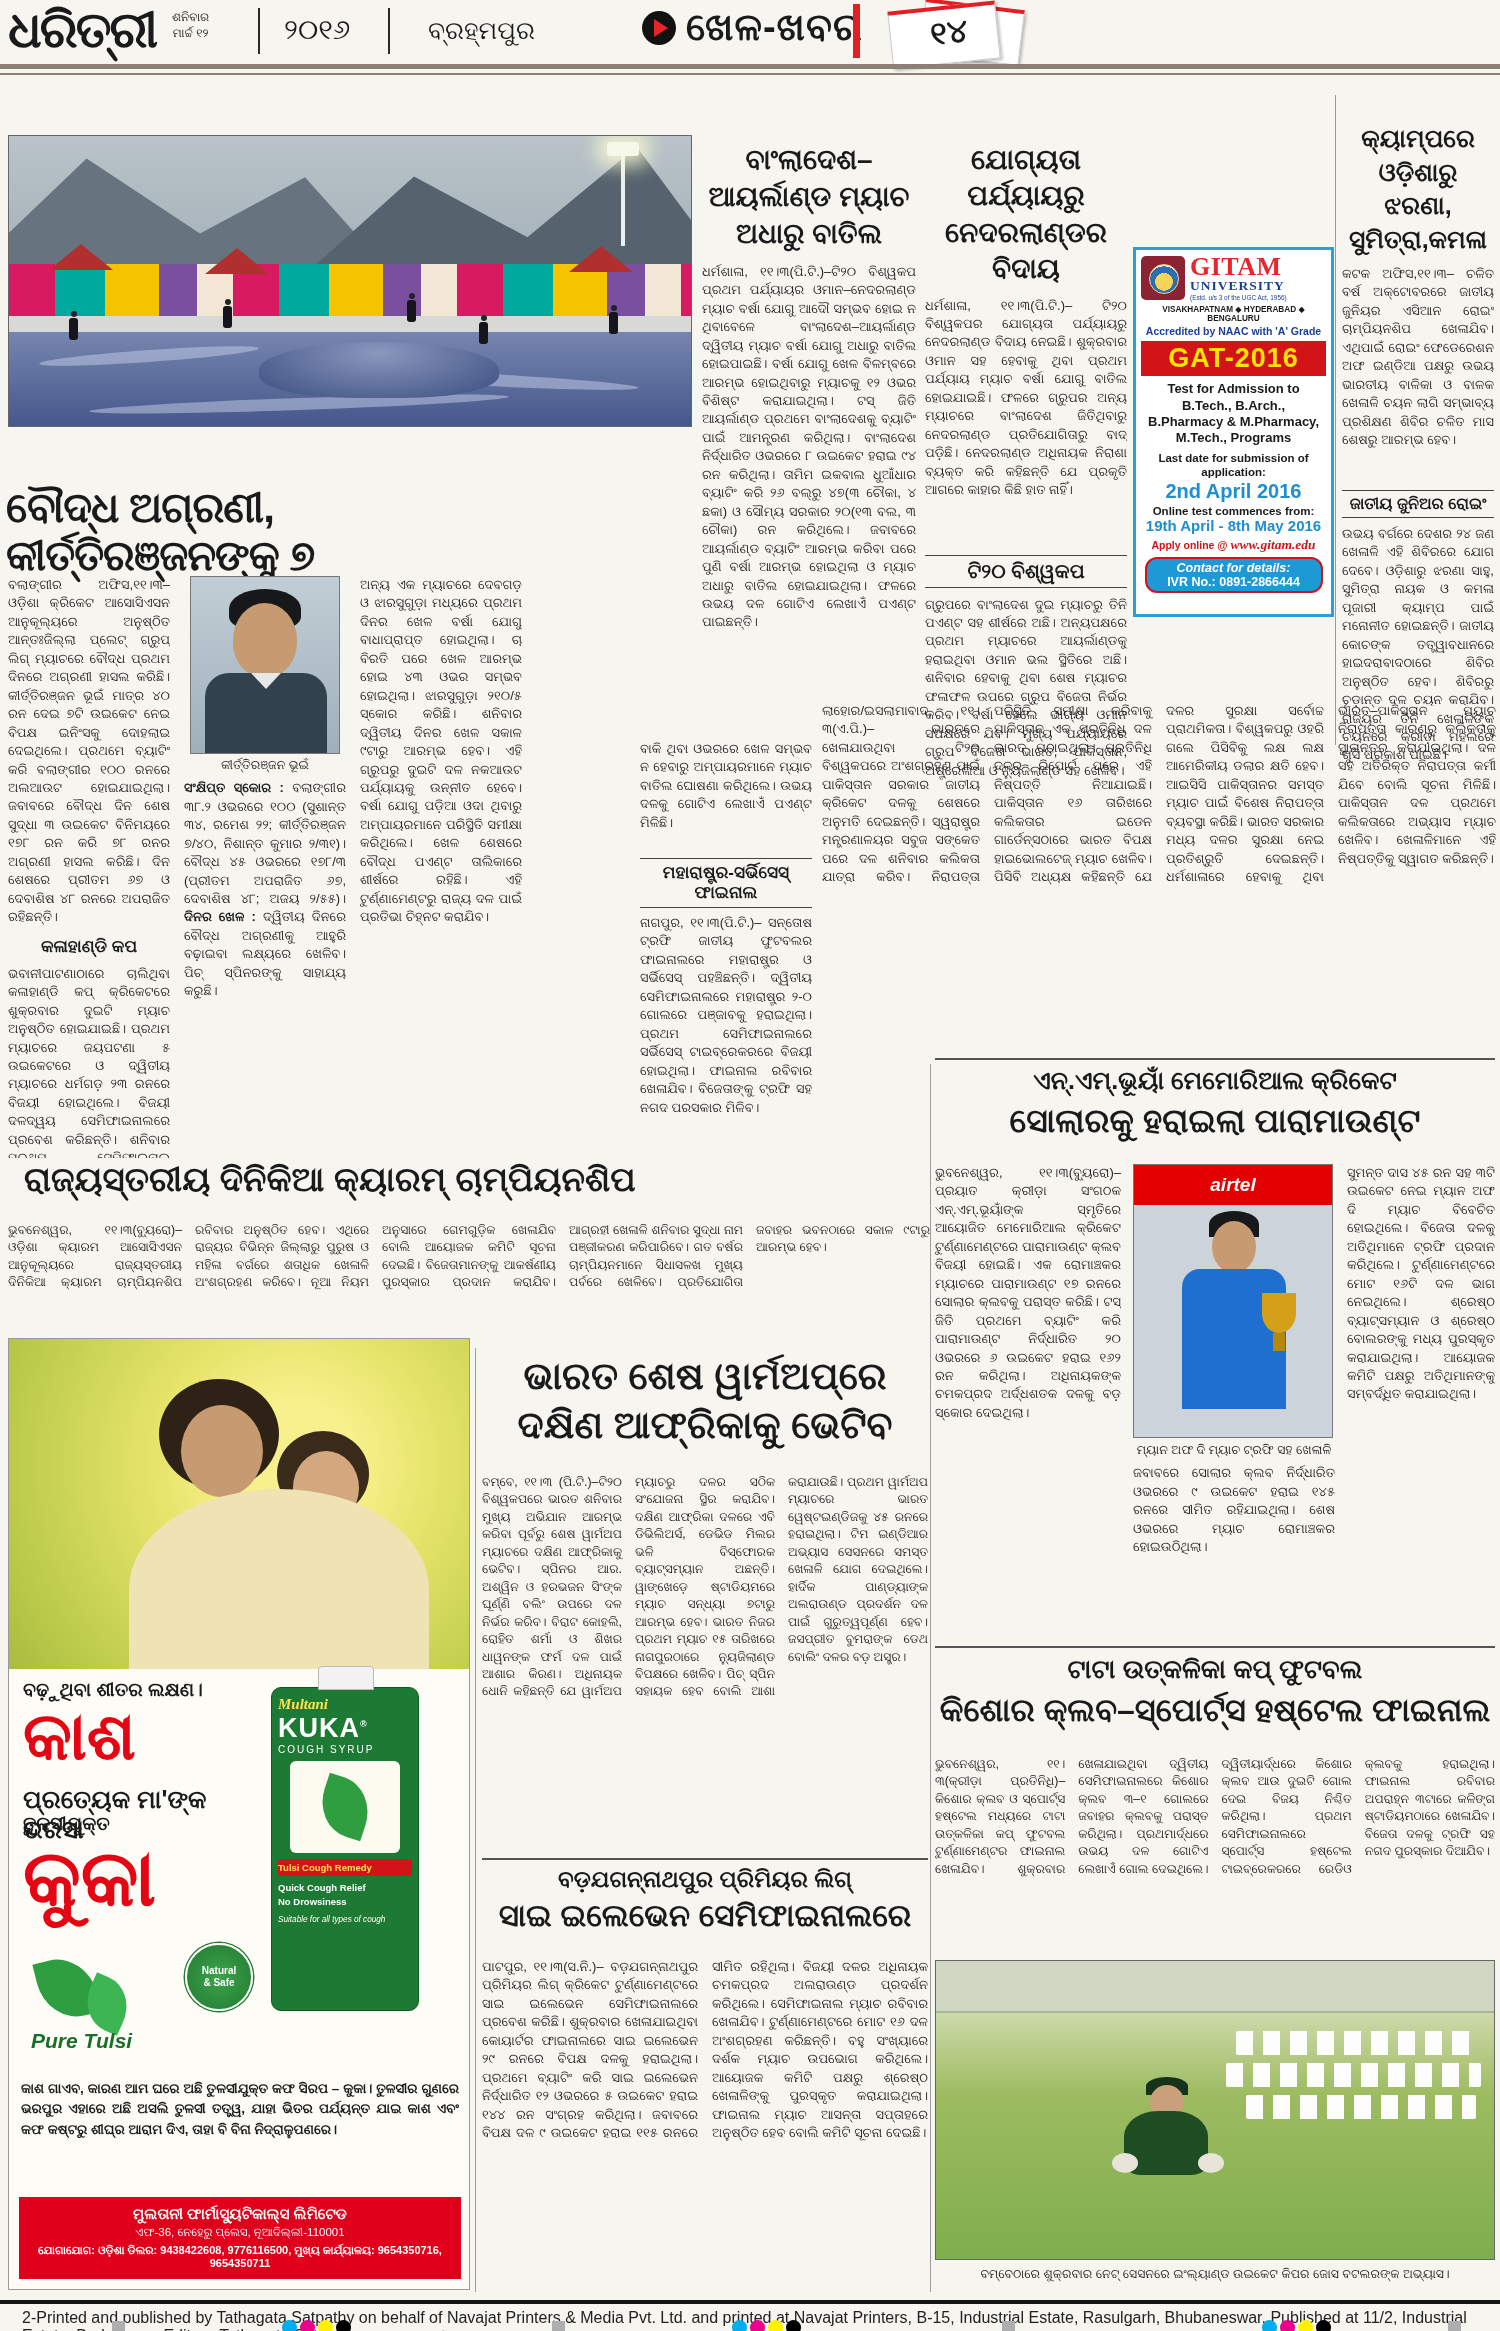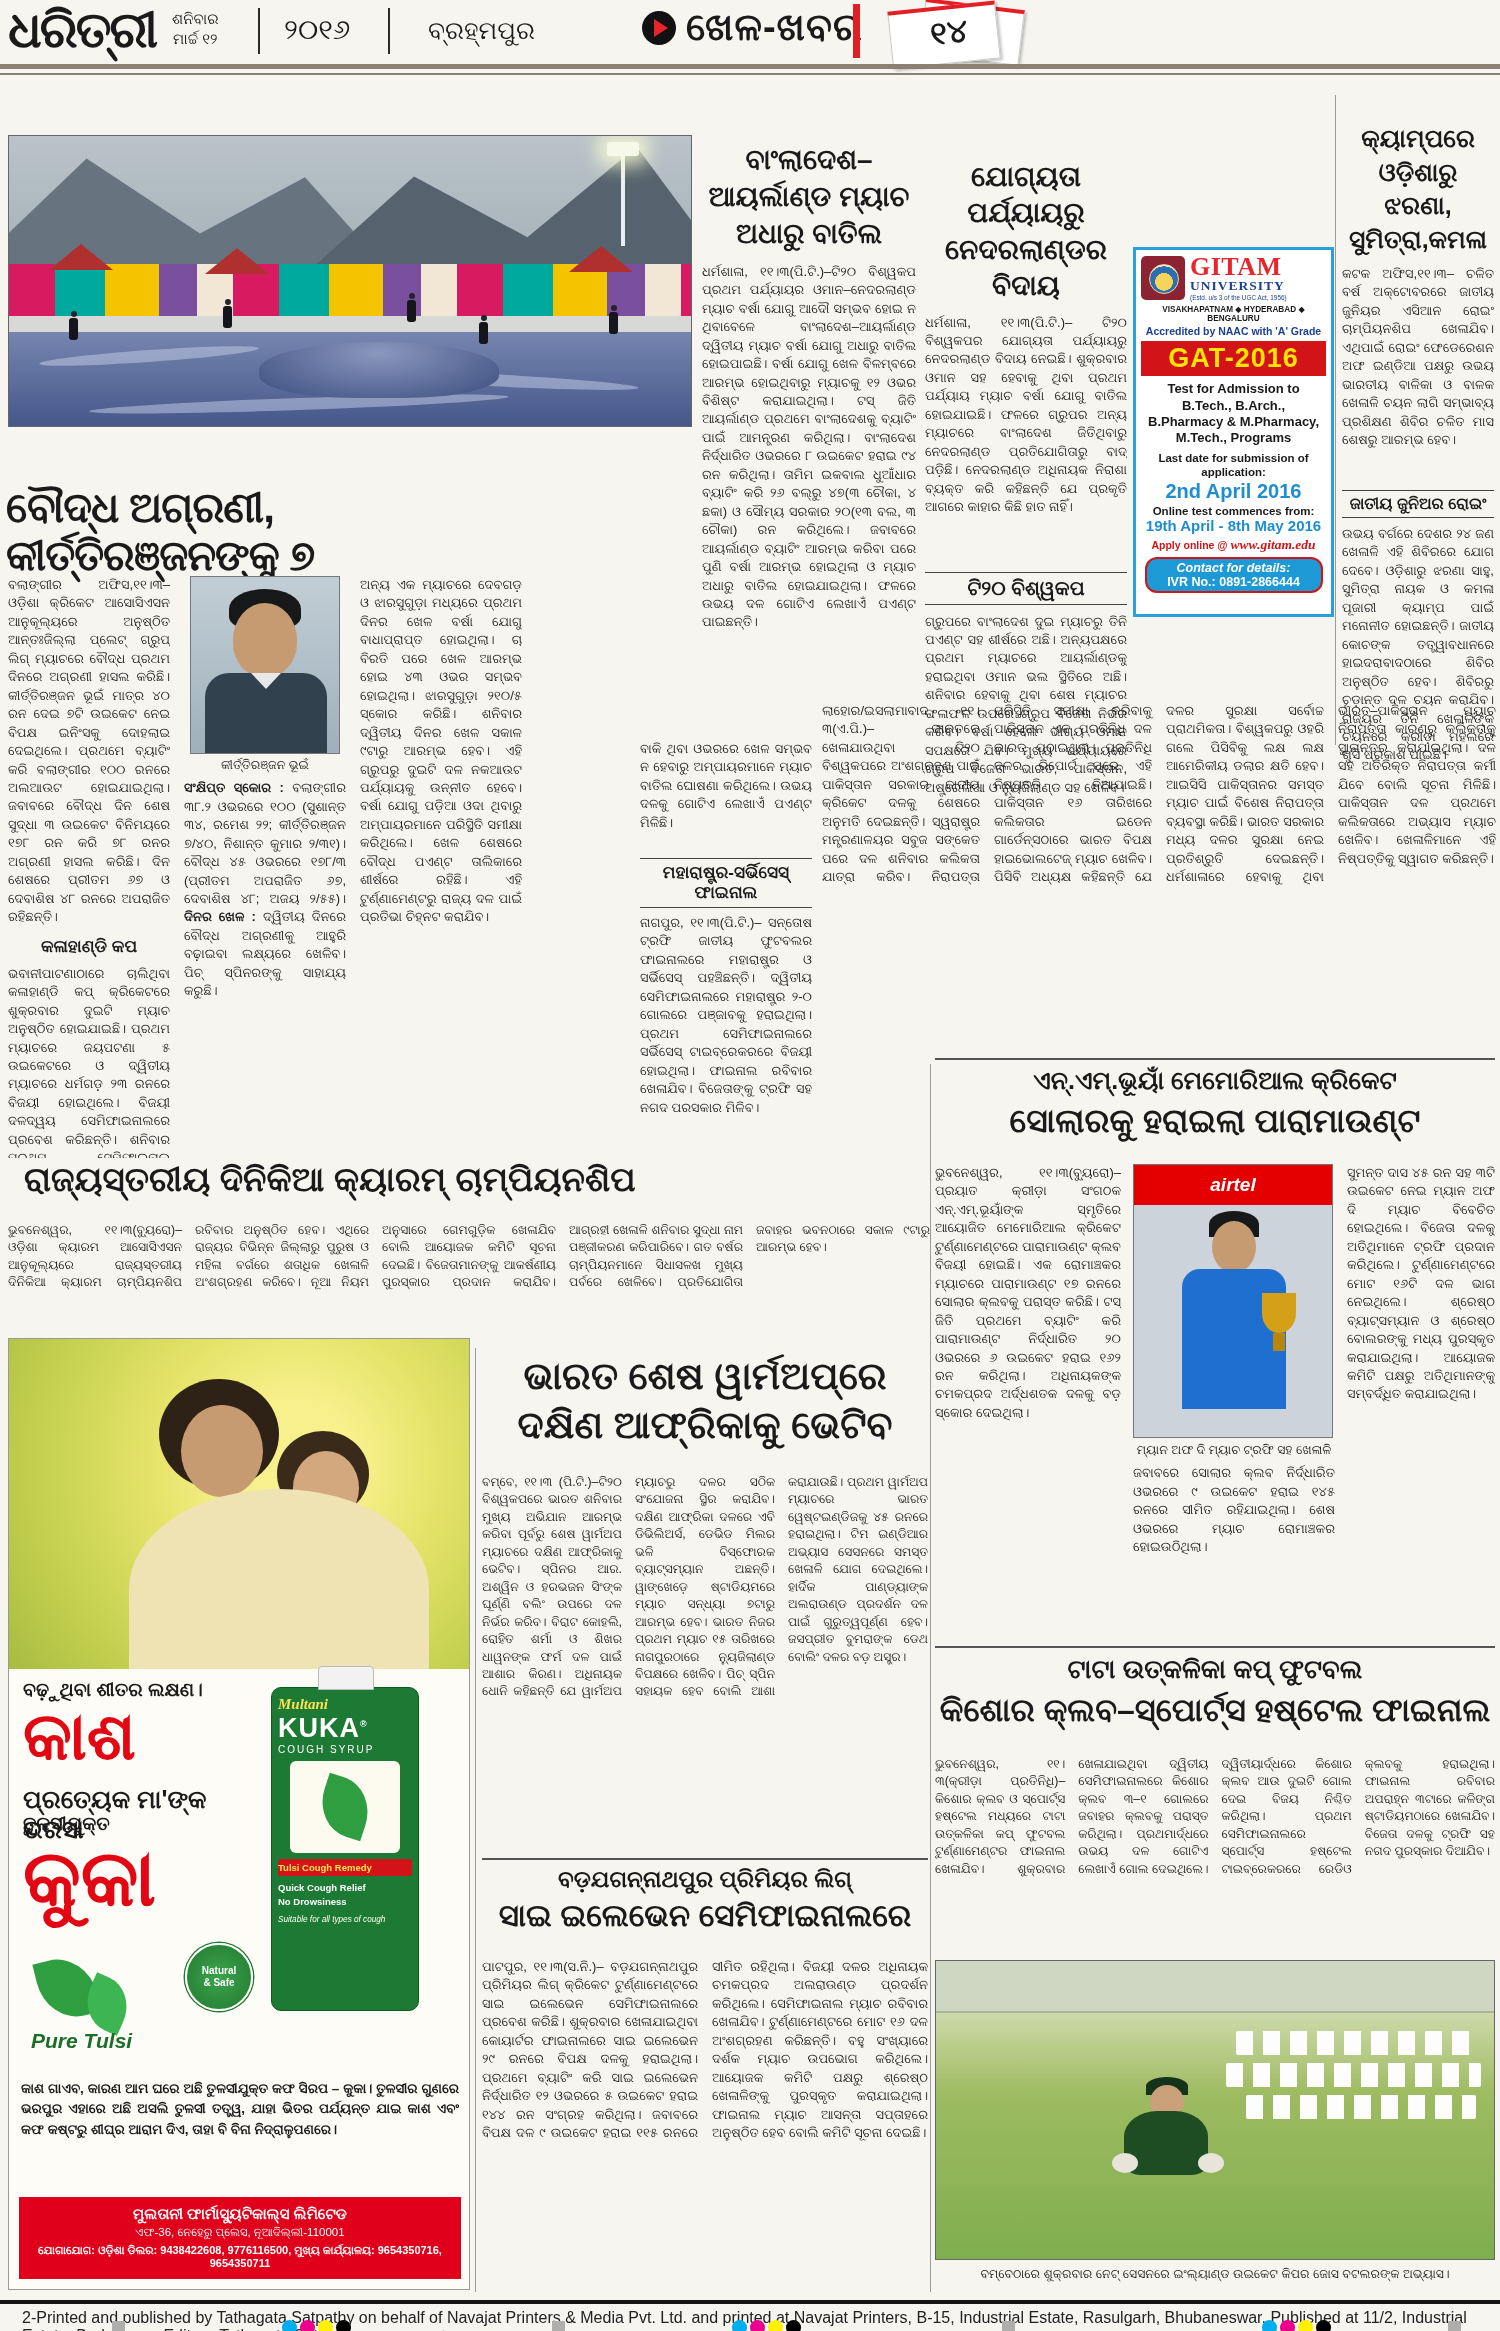--- a/index.html
+++ b/index.html
@@ -3,21 +3,21 @@
 <meta charset="utf-8">
 <style>
   * { margin:0; padding:0; box-sizing:border-box; }
   html,body { background:#e8e6e0; }
   body { font-family:"Liberation Sans","DejaVu Sans",sans-serif; }
   .page { position:relative; width:1500px; height:2331px; background:#f7f5f0; margin:0 auto; overflow:hidden; color:#1a1a1a; }
   .abs { position:absolute; }
 
   
   .mast-title { left:8px; top:0px; width:160px; font-size:50px; font-weight:bold; font-family:"DejaVu Serif","Liberation Serif",serif; letter-spacing:-2px; }
-  .mast-daydate { left:172px; top:9px; font-size:15px; line-height:1.35; text-align:center; }
+  .mast-daydate { left:172px; top:9px; font-size:12px; line-height:1.35; text-align:center; }
   .hdr-vline { width:2px; height:46px; background:#2a2a2a; top:8px; }
   .mast-year { left:284px; top:14px; font-size:28px; }
   .mast-city { left:428px; top:16px; font-size:25px; }
   .section-flag { left:642px; top:6px; display:flex; align-items:center; gap:10px; }
   .play-oval { width:34px; height:34px; background:#111; border-radius:50%; position:relative; }
   .play-oval::after { content:""; position:absolute; left:12px; top:8px; border-left:14px solid #e8232a; border-top:9px solid transparent; border-bottom:9px solid transparent; }
   .section-title { font-size:38px; font-weight:bold; letter-spacing:1px; }
   .hdr-redbar { left:853px; top:4px; width:7px; height:54px; background:#e31f26; }
   .pagecorner { left:884px; top:0px; width:150px; height:62px; }
   .corner-sheet { position:absolute; background:#fff; border:1px solid #c9c9c9; box-shadow:2px 2px 3px rgba(0,0,0,.25); border-top:4px solid #e31f26; }
@@ -62,21 +62,21 @@
   .portrait { width:150px; height:178px; border:1px solid #777; background:linear-gradient(#c2ced6,#9fb0ba); position:relative; overflow:hidden; margin:0 auto; }
   .p-head { position:absolute; left:42px; top:26px; width:64px; height:74px; background:#c79b72; border-radius:50% 50% 46% 46%; }
   .p-hair { position:absolute; left:38px; top:12px; width:72px; height:40px; background:#17181a; border-radius:50% 50% 30% 30%; }
   .p-body { position:absolute; left:14px; top:96px; width:122px; height:82px; background:#32414e; border-radius:24px 24px 0 0; }
   .p-collar { position:absolute; left:60px; top:96px; width:30px; height:16px; background:#e8e8e8; clip-path:polygon(0 0,100% 0,50% 100%); }
   .boudh-sub { font-weight:bold; text-align:center; font-size:17px; margin:8px 0 6px; }
 
   
   .bangla { left:702px; top:142px; width:214px; }
   .bangla-h { font-size:28px; line-height:1.32; }
-  .nether { left:925px; top:159px; width:202px; }
+  .nether { left:925px; top:142px; width:202px; }
   .nether-h { font-size:28px; line-height:1.3; }
   .maha { left:640px; top:740px; width:172px; }
   .camp { left:1342px; top:122px; width:152px; }
   .camp-h { font-size:25px; line-height:1.34; }
 
   
   .gitam { left:1133px; top:247px; width:201px; height:370px; background:#fff; border:3px solid #2b9fd8; padding:5px 5px 6px; overflow:hidden; }
   .g-head { display:flex; gap:5px; align-items:center; }
   .g-logo { width:44px; height:44px; background:#8c2332; border-radius:5px; position:relative; flex:0 0 auto; }
   .g-logo::after { content:""; position:absolute; left:8px; top:8px; width:28px; height:28px; border-radius:50%; background:radial-gradient(circle at 50% 60%,#f6d35a 0 40%,#2b6fb0 41% 70%,#f1e9cf 71%); border:1.5px solid #e9d9a0; }

